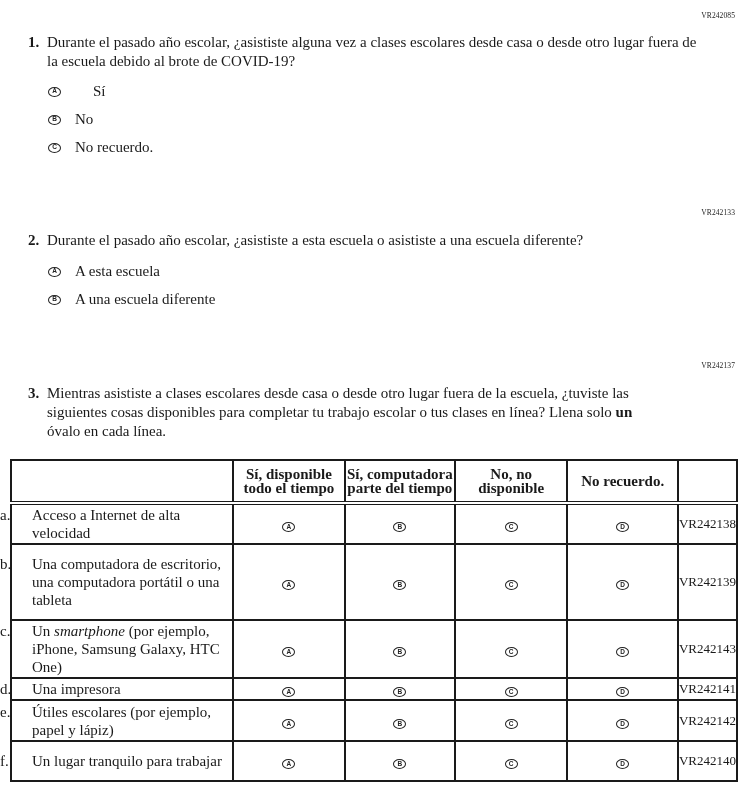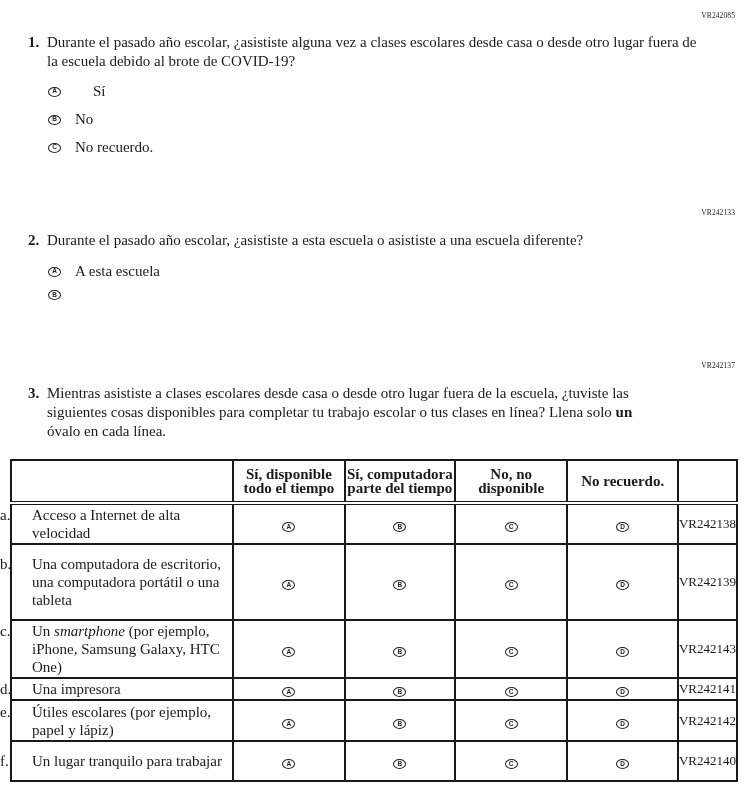--- a/index.html
+++ b/index.html
@@ -49,20 +49,21 @@
 <div class="q" style="top:231px;">
   <span class="num">2.</span>
   <span class="text">Durante el pasado año escolar, ¿asististe a esta escuela o asististe a una escuela diferente?</span>
 </div>
 <div class="opt" style="top:262px;">
   <span class="bubble">A</span>
   <span>A esta escuela</span>
 </div>
 <div class="opt" style="top:290px;">
   <span class="bubble">B</span>
+  <span>A una escuela diferente</span>
 </div>
 
 <div class="code" style="top:361px;">VR242137</div>
 <div class="q" style="top:384px; width:640px;">
   <span class="num">3.</span>
   <span class="text"><span>Mientras asististe a clases escolares desde casa o desde otro lugar fuera de la escuela, ¿tuviste las siguientes cosas disponibles para completar tu trabajo escolar o tus clases en línea? Llena solo </span><b>un</b><span> óvalo en cada línea.</span></span>
 </div>
 
 <table>
   <colgroup>

